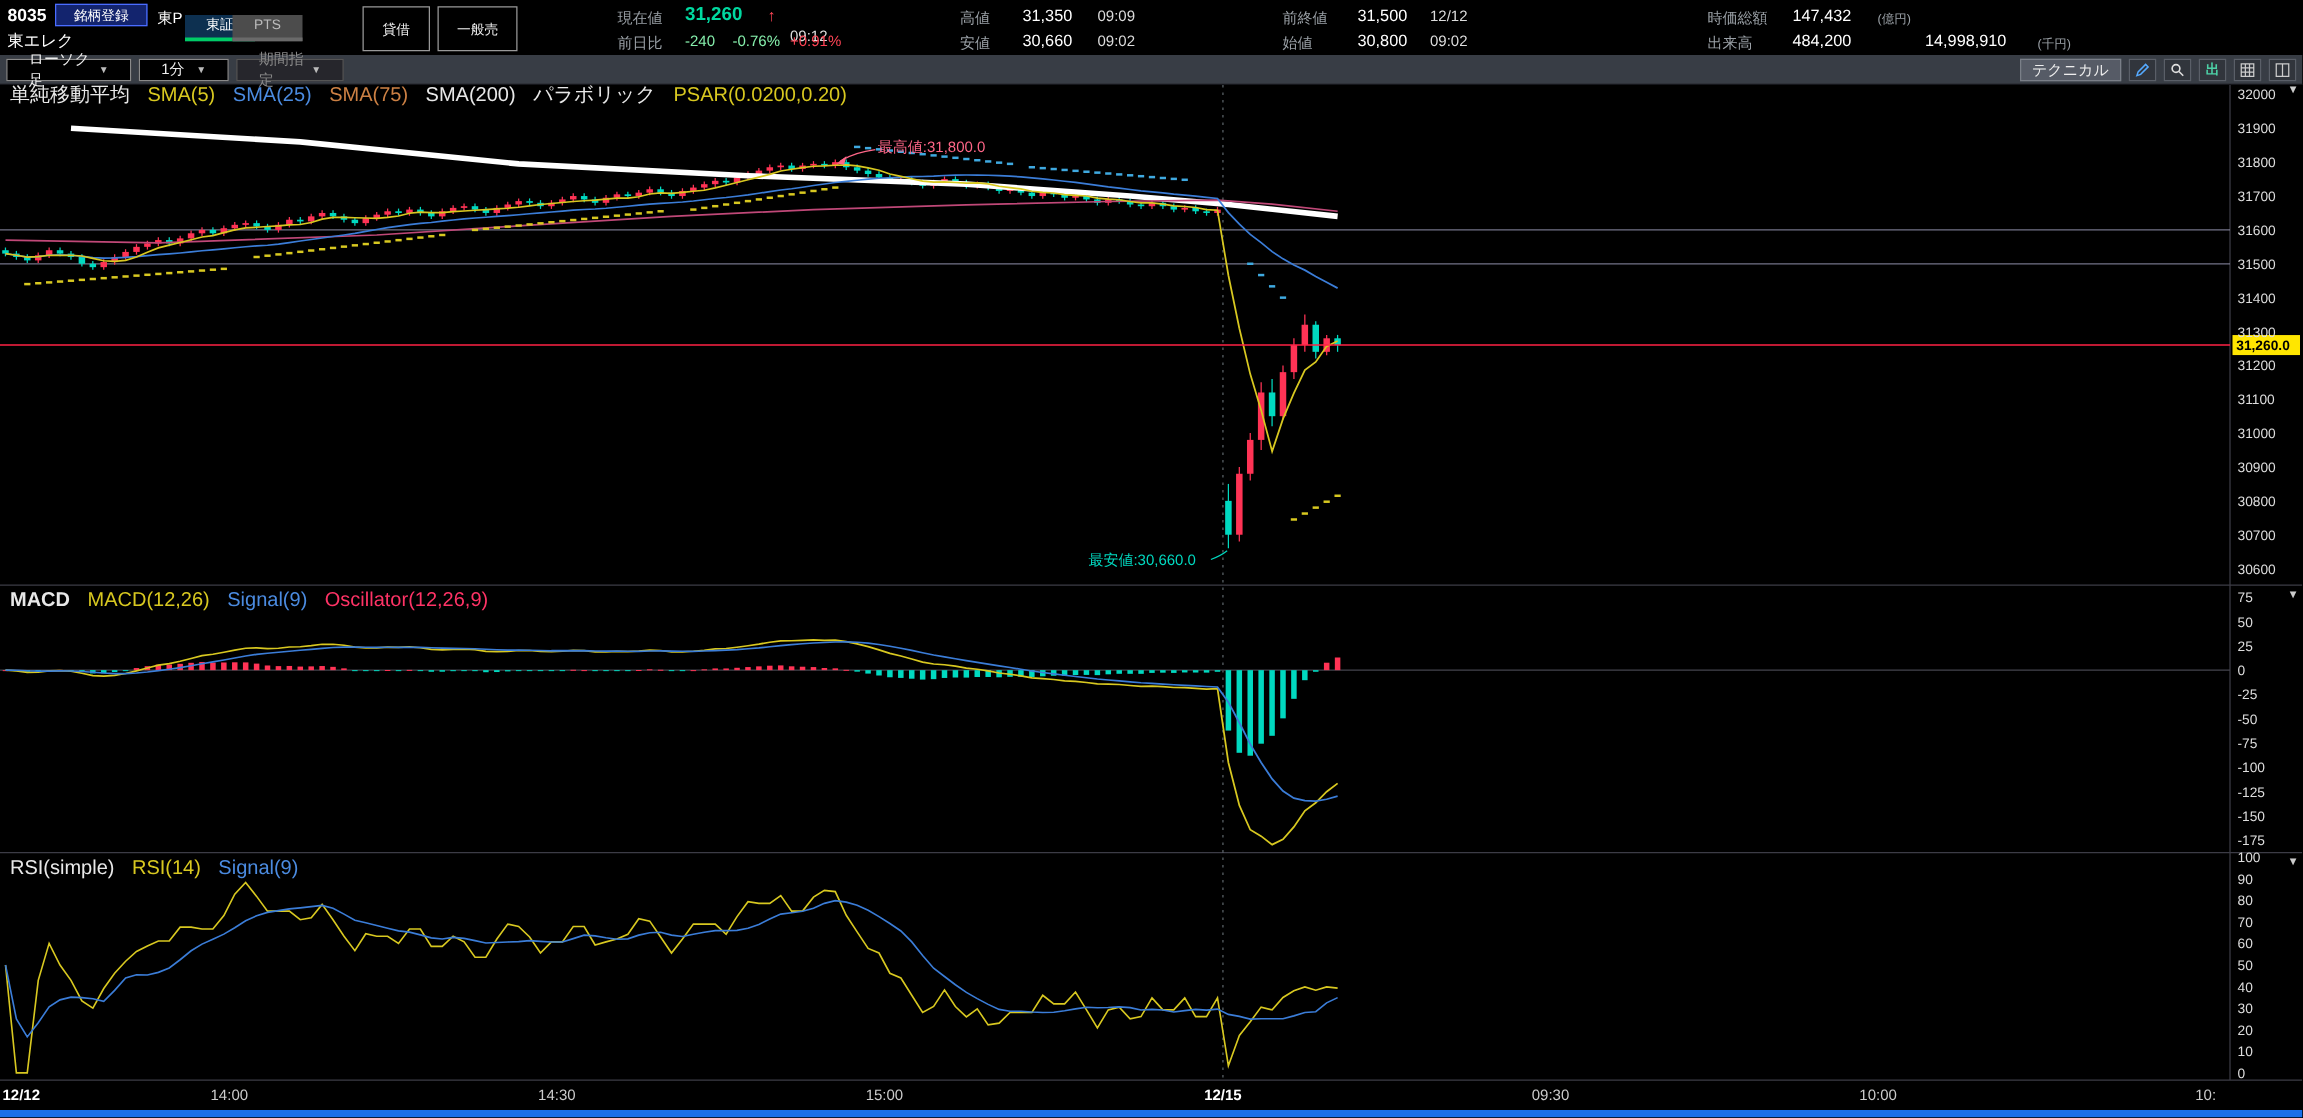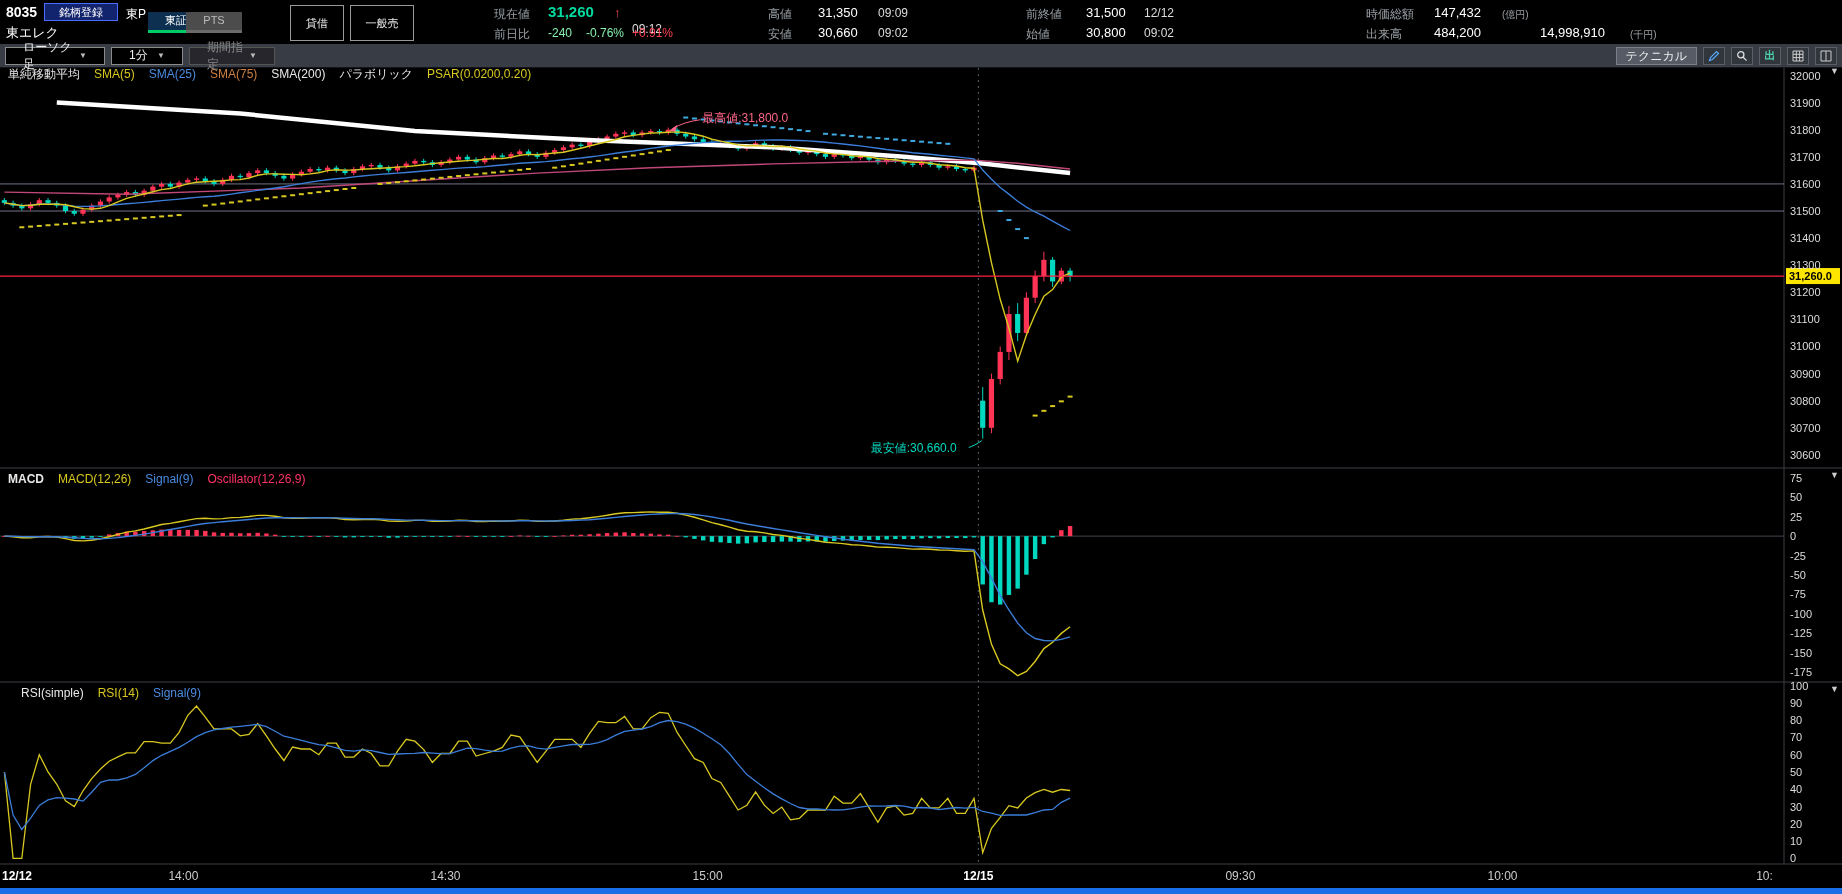--- a/index.html
+++ b/index.html
@@ -32,21 +32,21 @@
     border:1px solid #8a8a8a;color:#eee;font-size:12px;height:18px;padding:0 17px;cursor:pointer}
   .dd .caret{font-size:8px;color:#bbb;margin-left:6px}
   .dd.disabled{color:#888;border-color:#555;background:#26262c}
   #periods{display:flex;gap:1px;margin-left:4px}
   .pbtn{height:18px;padding:0 9px;font-size:12px;color:#ccc;background:#31353c;border:1px solid #23262b;cursor:pointer}
   .pbtn.sel{background:#2457c5;color:#fff;border-color:#2457c5}
   .tspacer{flex:1}
   .techbtn{background:#565b66;color:#eee;border:1px solid #7a7f88;height:18px;font-size:12px;padding:0 9px;cursor:pointer}
   .iconbtn{width:22px;height:18px;display:inline-flex;align-items:center;justify-content:center;
     background:#31353c;border:1px solid #5a5f68;cursor:pointer;font-size:11px;color:#4dd0a6;font-weight:bold}
-  .legend{position:absolute;left:8px;font-size:12px;z-index:5;white-space:nowrap}
+  .legend{position:absolute;left:8px;font-size:16px;z-index:5;white-space:nowrap}
   .legend span{margin-right:14px}
   .collapse{position:absolute;right:3px;color:#ccc;font-size:9px;z-index:6;cursor:pointer}
   .bottomstrip{position:absolute;left:0;top:888px;width:1842px;height:6px;background:#1a6fe8;z-index:10}
 </style>
 </head>
 <body>
 
 <div id="app">
 
   <svg id="chart" width="1842" height="894">
@@ -674,20 +674,20 @@
     </button>
     <button class="iconbtn">
       <svg width="12" height="12" viewBox="0 0 12 12">
           <path d="M1,1h10v10h-10z M6,1v10" stroke="#ccc" fill="none" stroke-width="1"></path>
         </svg>
     </button>
   </div>
 
   <div class="legend" id="legend-main" style="top:66px"><span style="color: rgb(232, 232, 232);">単純移動平均</span><span style="color: rgb(216, 200, 32);">SMA(5)</span><span style="color: rgb(75, 139, 224);">SMA(25)</span><span style="color: rgb(204, 128, 68);">SMA(75)</span><span style="color: rgb(232, 232, 232);">SMA(200)</span><span style="color: rgb(232, 232, 232);">パラボリック</span><span style="color: rgb(216, 200, 32);">PSAR(0.0200,0.20)</span></div>
   <div class="legend" id="legend-macd" style="top:472px"><span style="color: rgb(232, 232, 232); font-weight: bold;">MACD</span><span style="color: rgb(216, 200, 32);">MACD(12,26)</span><span style="color: rgb(75, 139, 224);">Signal(9)</span><span style="color: rgb(255, 51, 102);">Oscillator(12,26,9)</span></div>
-  <div class="legend" id="legend-rsi" style="top:686px"><span style="color: rgb(232, 232, 232); margin-left: 13px;">RSI(simple)</span><span style="color: rgb(216, 200, 32);">RSI(14)</span><span style="color: rgb(75, 139, 224);">Signal(9)</span></div>
+  <div class="legend" id="legend-rsi" style="top:686px"><span style="color: rgb(232, 232, 232);">RSI(simple)</span><span style="color: rgb(216, 200, 32);">RSI(14)</span><span style="color: rgb(75, 139, 224);">Signal(9)</span></div>
 
   <div class="collapse" style="top:66px">▼</div>
   <div class="collapse" style="top:470px">▼</div>
   <div class="collapse" style="top:684px">▼</div>
 
   <div class="bottomstrip"></div>
 </div>
 
 </body></html>

